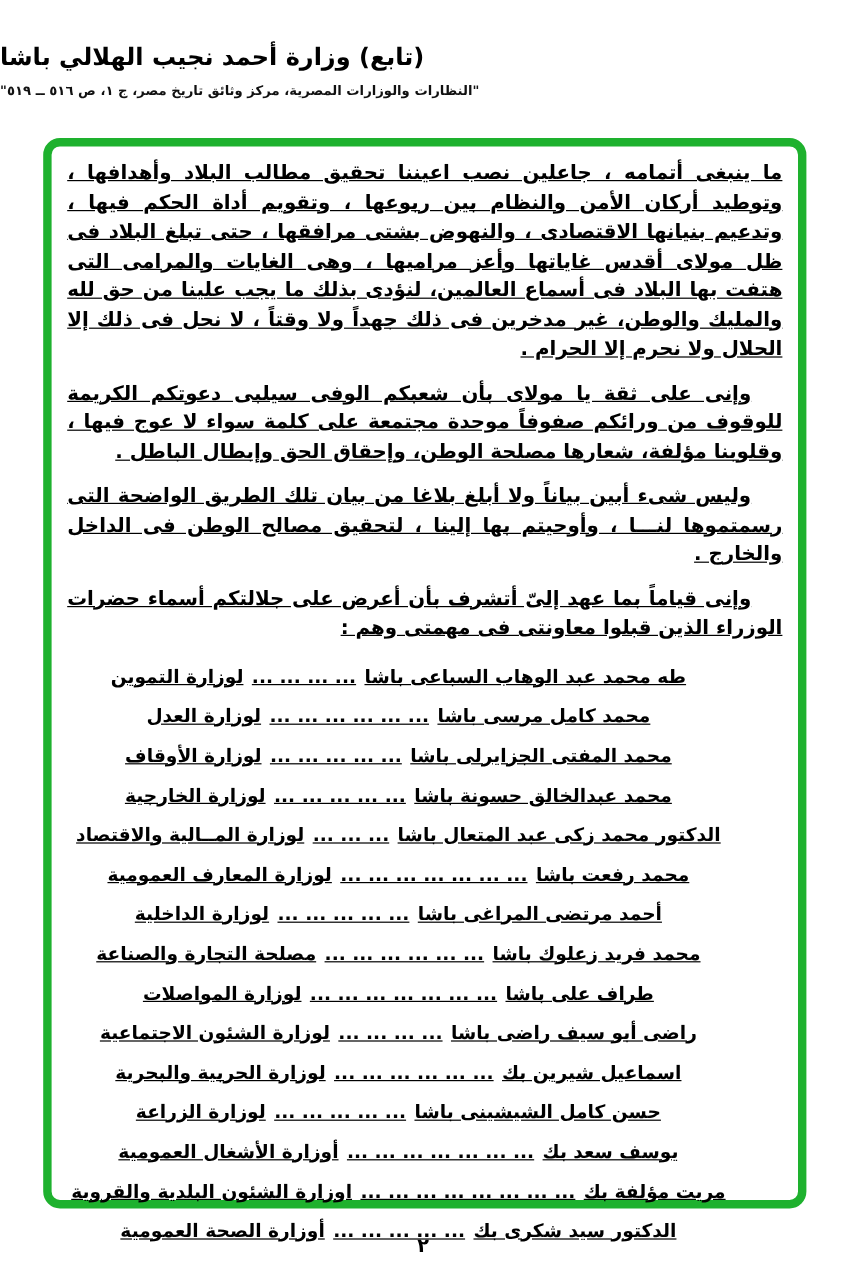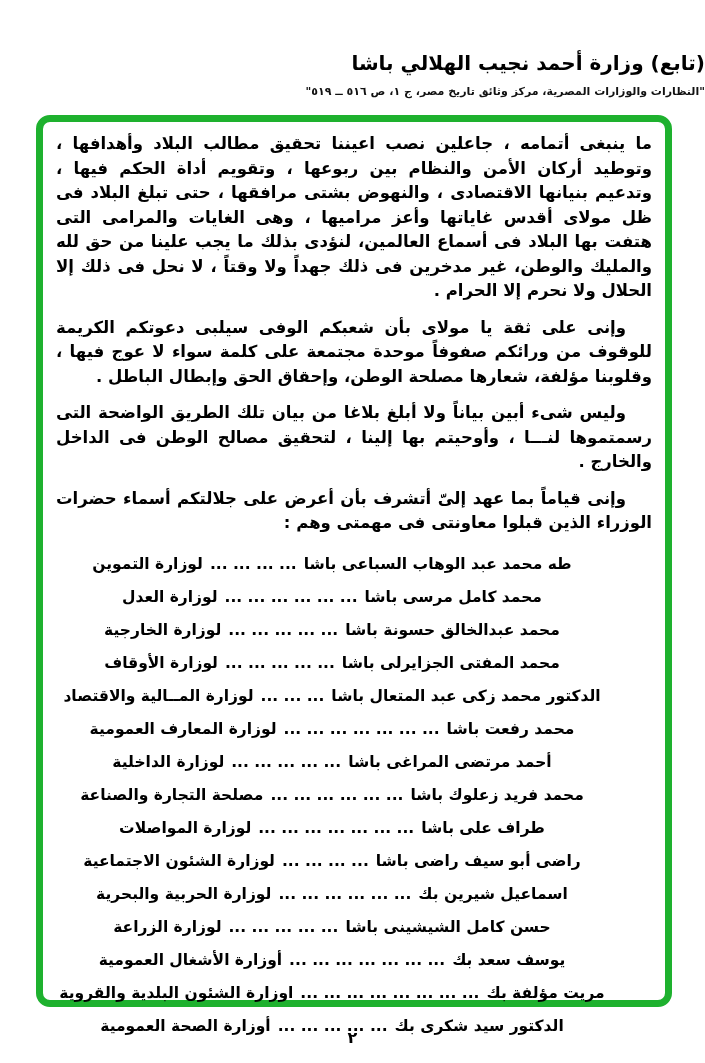--- a/index.html
+++ b/index.html
@@ -4,21 +4,21 @@
 <style>
   html, body { margin: 0; padding: 0; }
   body {
     width: 705px; height: 1063px;
     background: #ffffff;
     font-family: "DejaVu Sans", sans-serif;
     position: relative;
     color: #000;
     overflow: hidden;
   }
-  .header { text-align: right; padding-top: 50px; direction: rtl; }
+  .header { text-align: left; padding-top: 34px; direction: rtl; }
   .title {
     font-size: 20px; font-weight: bold; margin: 0; line-height: 26px;
     letter-spacing: 0.5px;
   }
   .citation {
     font-size: 11px; font-weight: bold; margin-top: 9px; color: #111;
   }
   .green-box {
     position: absolute; left: 36px; top: 115px;
     width: 636px; height: 892px;
@@ -55,32 +55,32 @@
 </head>
 <body>
 
 <div class="page">
 
   <div class="header">
     <h1 class="title">(تابع) وزارة أحمد نجيب الهلالي باشا</h1>
     <div class="citation">"النظارات والوزارات المصرية، مركز وثائق تاريخ مصر، ج ١، ص ٥١٦ ــ ٥١٩"</div>
   </div>
 
-  <div class="green-box" style="border-color: rgb(30, 177, 46);">
+  <div class="green-box" style="border-color: rgb(30, 177, 46); text-decoration: underline;">
     <div class="paragraphs">
         <p class="para first">ما ينبغى أتمامه ، جاعلين نصب اعيننا تحقيق مطالب البلاد وأهدافها ، وتوطيد أركان الأمن والنظام بين ربوعها ، وتقويم أداة الحكم فيها ، وتدعيم بنيانها الاقتصادى ، والنهوض بشتى مرافقها ، حتى تبلغ البلاد فى ظل مولاى أقدس غاياتها وأعز مراميها ، وهى الغايات والمرامى التى هتفت بها البلاد فى أسماع العالمين، لنؤدى بذلك ما يجب علينا من حق لله والمليك والوطن، غير مدخرين فى ذلك جهداً ولا وقتاً ، لا نحل فى ذلك إلا الحلال ولا نحرم إلا الحرام .</p>
         <p class="para">وإنى على ثقة يا مولاى بأن شعبكم الوفى سيلبى دعوتكم الكريمة للوقوف من ورائكم صفوفاً موحدة مجتمعة على كلمة سواء لا عوج فيها ، وقلوبنا مؤلفة، شعارها مصلحة الوطن، وإحقاق الحق وإبطال الباطل .</p>
         <p class="para">وليس شىء أبين بياناً ولا أبلغ بلاغا من بيان تلك الطريق الواضحة التى رسمتموها لنـــا ، وأوحيتم بها إلينا ، لتحقيق مصالح الوطن فى الداخل والخارج .</p>
         <p class="para">وإنى قياماً بما عهد إلىّ أتشرف بأن أعرض على جلالتكم أسماء حضرات الوزراء الذين قبلوا معاونتى فى مهمتى وهم :</p>
       </div>
     <div class="ministers">
         <div class="minister-row"><span class="mname">طه محمد عبد الوهاب السباعى باشا</span><span class="mdots">... ... ... ...</span><span class="mministry">لوزارة التموين</span></div>
         <div class="minister-row"><span class="mname">محمد كامل مرسى باشا</span><span class="mdots">... ... ... ... ... ...</span><span class="mministry">لوزارة العدل</span></div>
+        <div class="minister-row"><span class="mname">محمد المفتى الجزايرلى باشا</span><span class="mdots">... ... ... ... ...</span><span class="mministry">لوزارة الأوقاف</span></div>
         <div class="minister-row"><span class="mname">محمد عبدالخالق حسونة باشا</span><span class="mdots">... ... ... ... ...</span><span class="mministry">لوزارة الخارجية</span></div>
-        <div class="minister-row"><span class="mname">محمد المفتى الجزايرلى باشا</span><span class="mdots">... ... ... ... ...</span><span class="mministry">لوزارة الأوقاف</span></div>
         <div class="minister-row"><span class="mname">الدكتور محمد زكى عبد المتعال باشا</span><span class="mdots">... ... ...</span><span class="mministry">لوزارة المــالية والاقتصاد</span></div>
         <div class="minister-row"><span class="mname">محمد رفعت باشا</span><span class="mdots">... ... ... ... ... ... ...</span><span class="mministry">لوزارة المعارف العمومية</span></div>
         <div class="minister-row"><span class="mname">أحمد مرتضى المراغى باشا</span><span class="mdots">... ... ... ... ...</span><span class="mministry">لوزارة الداخلية</span></div>
         <div class="minister-row"><span class="mname">محمد فريد زعلوك باشا</span><span class="mdots">... ... ... ... ... ...</span><span class="mministry">مصلحة التجارة والصناعة</span></div>
         <div class="minister-row"><span class="mname">طراف على باشا</span><span class="mdots">... ... ... ... ... ... ...</span><span class="mministry">لوزارة المواصلات</span></div>
         <div class="minister-row"><span class="mname">راضى أبو سيف راضى باشا</span><span class="mdots">... ... ... ...</span><span class="mministry">لوزارة الشئون الاجتماعية</span></div>
         <div class="minister-row"><span class="mname">اسماعيل شيرين بك</span><span class="mdots">... ... ... ... ... ...</span><span class="mministry">لوزارة الحربية والبحرية</span></div>
         <div class="minister-row"><span class="mname">حسن كامل الشيشينى باشا</span><span class="mdots">... ... ... ... ...</span><span class="mministry">لوزارة الزراعة</span></div>
         <div class="minister-row"><span class="mname">يوسف سعد بك</span><span class="mdots">... ... ... ... ... ... ...</span><span class="mministry">أوزارة الأشغال العمومية</span></div>
         <div class="minister-row"><span class="mname">مريت مؤلفة بك</span><span class="mdots">... ... ... ... ... ... ... ...</span><span class="mministry">اوزارة الشئون البلدية والقروية</span></div>

